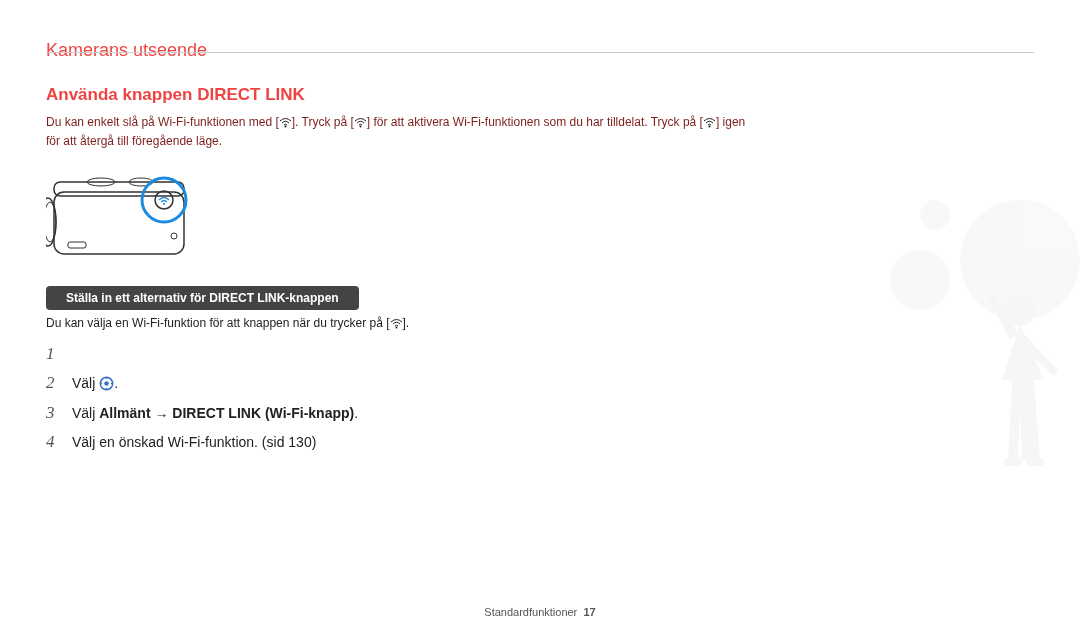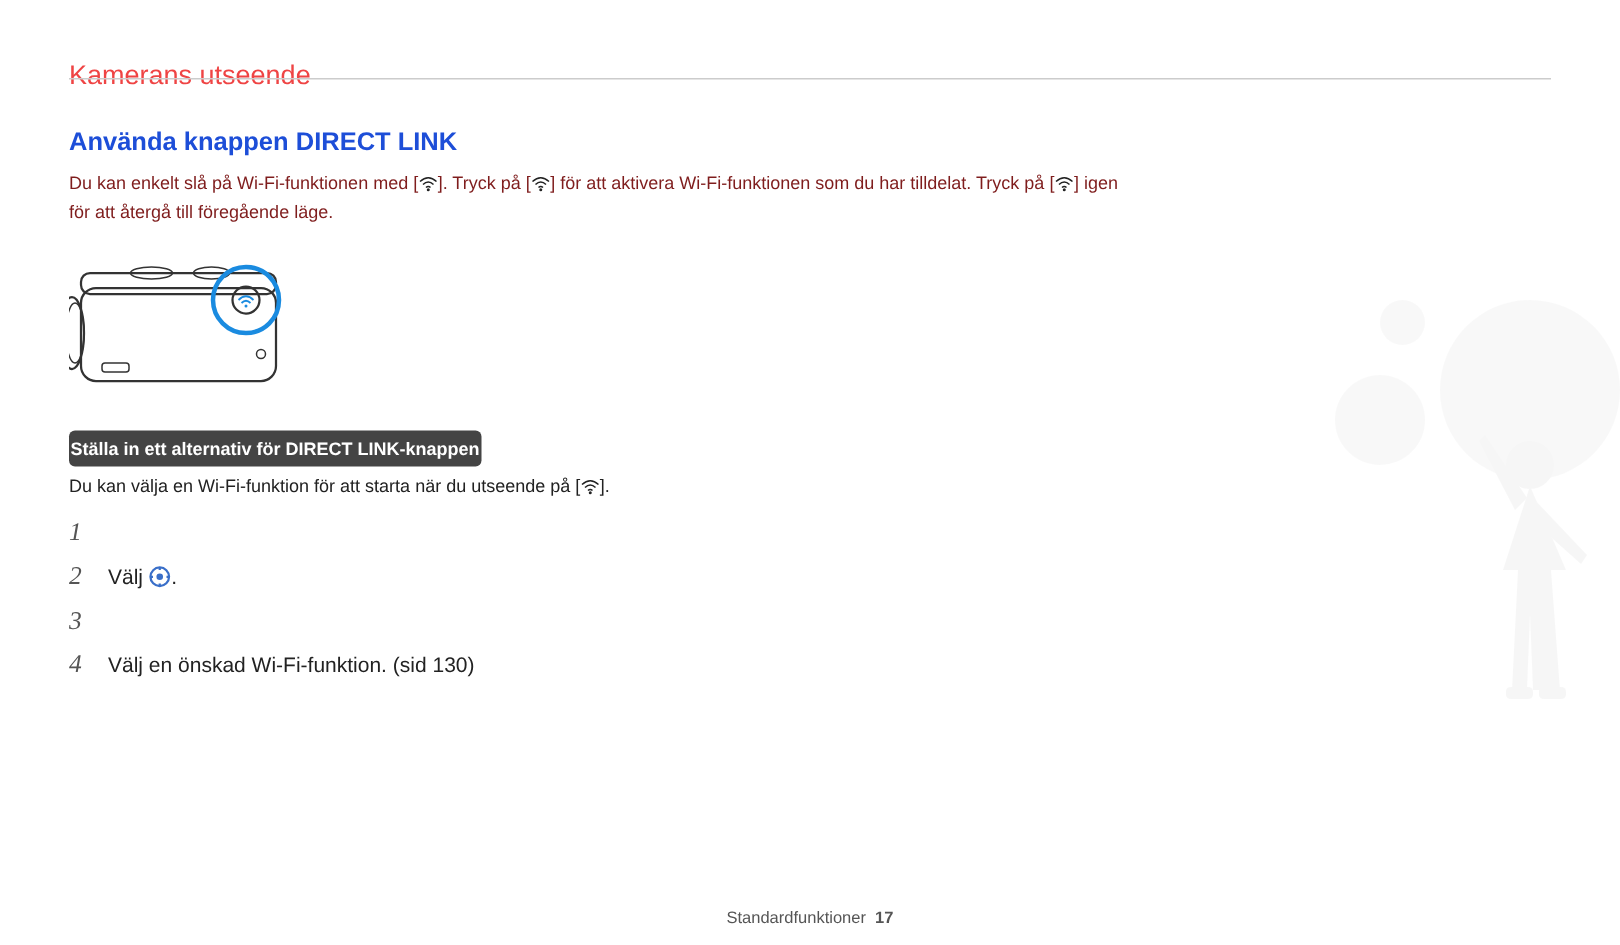--- a/index.html
+++ b/index.html
@@ -27,21 +27,21 @@
     height: 1px;
     background: #ccc;
   }
   .content {
     position: absolute;
     top: 85px;
     left: 46px;
     width: 700px;
   }
   .section-title {
-    color: #1d4ed8;
+    color: #ef4444;
     font-weight: bold;
     font-size: 17px;
     margin-bottom: 8px;
   }
   .intro-text {
     font-size: 12px;
     color: #7f1d1d;
     line-height: 1.55;
     margin-bottom: 14px;
   }
@@ -53,21 +53,21 @@
   .camera-illustration {
     margin-top: 6px;
     margin-bottom: 18px;
   }
   .sub-heading {
     display: inline-block;
     background: #444;
     color: #fff;
     font-size: 12px;
     font-weight: bold;
-    padding: 5px 1px;
+    padding: 5px 20px;
     border-radius: 4px;
     margin-bottom: 6px;
   }
   .sub-text {
     font-size: 12px;
     color: #222;
     margin-bottom: 14px;
   }
   .steps {
     list-style: none;
@@ -156,21 +156,21 @@
       <path d="M115 38 Q118 35 121 38" fill="none" stroke="#1a8be0" stroke-width="1.2"></path>
       <circle cx="118" cy="40" r="1" fill="#1a8be0"></circle>
 
       <rect x="22" y="78" width="18" height="6" rx="2" fill="none" stroke="#333" stroke-width="1"></rect>
       <circle cx="128" cy="72" r="3" fill="none" stroke="#333" stroke-width="1"></circle>
     </svg>
   </div>
 
   <div class="sub-heading">Ställa in ett alternativ för DIRECT LINK-knappen</div>
   <div class="sub-text">
-    <span>Du kan välja en Wi-Fi-funktion för att starta när du utseende på [</span><span class="wifi-icon"><svg width="13" height="11" viewBox="0 0 13 11">
+    <span>Du kan välja en Wi-Fi-funktion för att knappen när du trycker på [</span><span class="wifi-icon"><svg width="13" height="11" viewBox="0 0 13 11">
           <path d="M1 4 Q6.5 -1 12 4" fill="none" stroke="#222" stroke-width="1"></path>
           <path d="M3 6 Q6.5 2.5 10 6" fill="none" stroke="#222" stroke-width="1"></path>
           <path d="M5 8 Q6.5 6.5 8 8" fill="none" stroke="#222" stroke-width="1"></path>
           <circle cx="6.5" cy="9.5" r="1" fill="#222"></circle>
         </svg></span><span>].</span>
   </div>
 
   <ul class="steps">
     <li class="step-row">
       <span class="step-num">1</span>
@@ -185,20 +185,23 @@
                 <line x1="7.5" y1="1" x2="7.5" y2="3"></line>
                 <line x1="7.5" y1="12" x2="7.5" y2="14"></line>
                 <line x1="1" y1="7.5" x2="3" y2="7.5"></line>
                 <line x1="12" y1="7.5" x2="14" y2="7.5"></line>
               </g>
             </svg></span><span>.</span>
       </span>
     </li>
     <li class="step-row">
       <span class="step-num">3</span>
+      <span class="step-text">
+        <span>Välj </span><b>Allmänt → DIRECT LINK (Wi-Fi-knapp)</b><span>.</span>
+      </span>
     </li>
     <li class="step-row">
       <span class="step-num">4</span>
       <span class="step-text">
         <span>Välj en önskad Wi-Fi-funktion. (sid 130)</span>
       </span>
     </li>
   </ul>
 </div>
 

